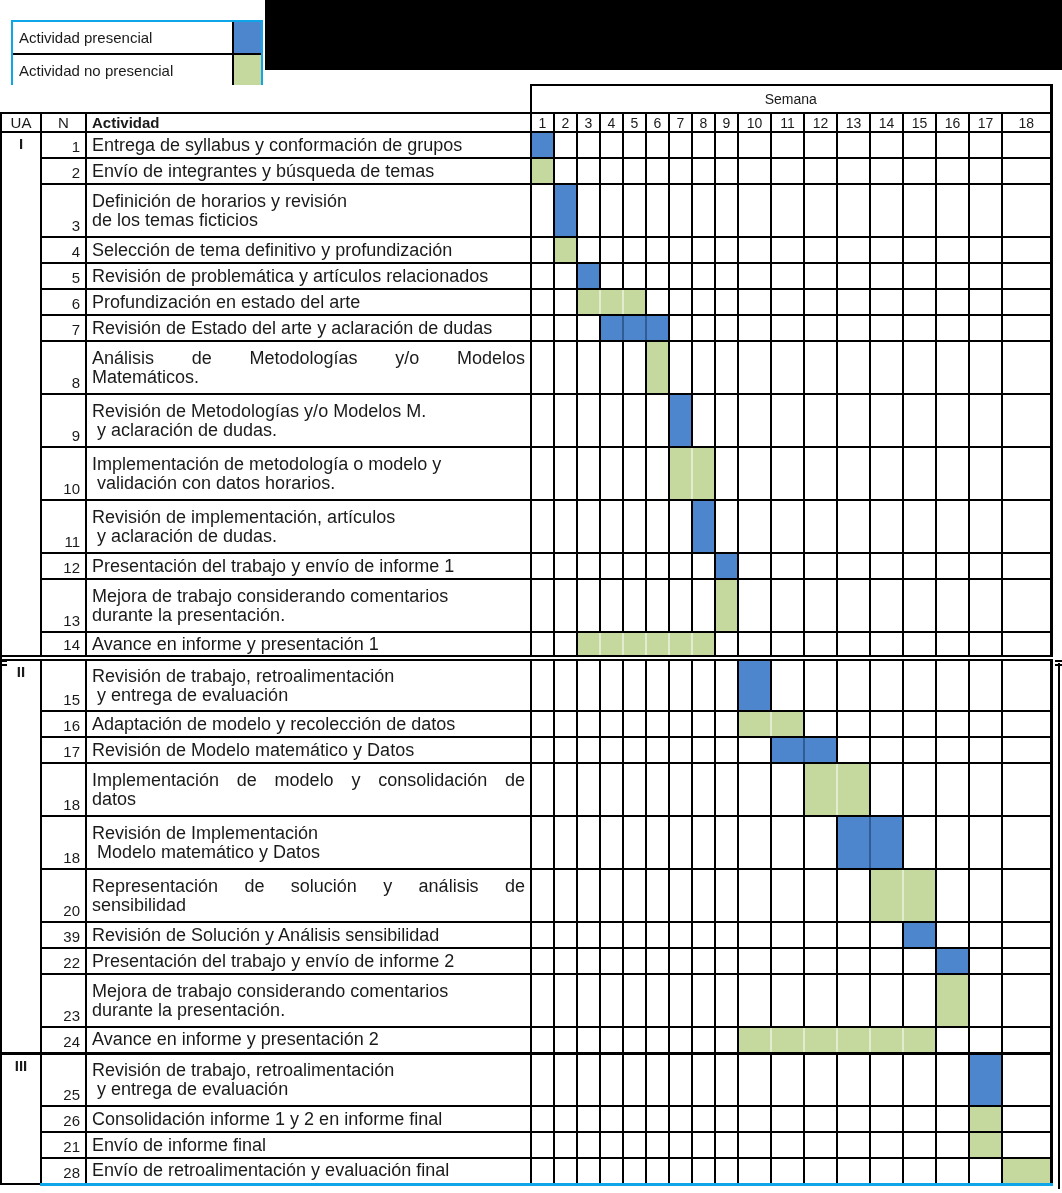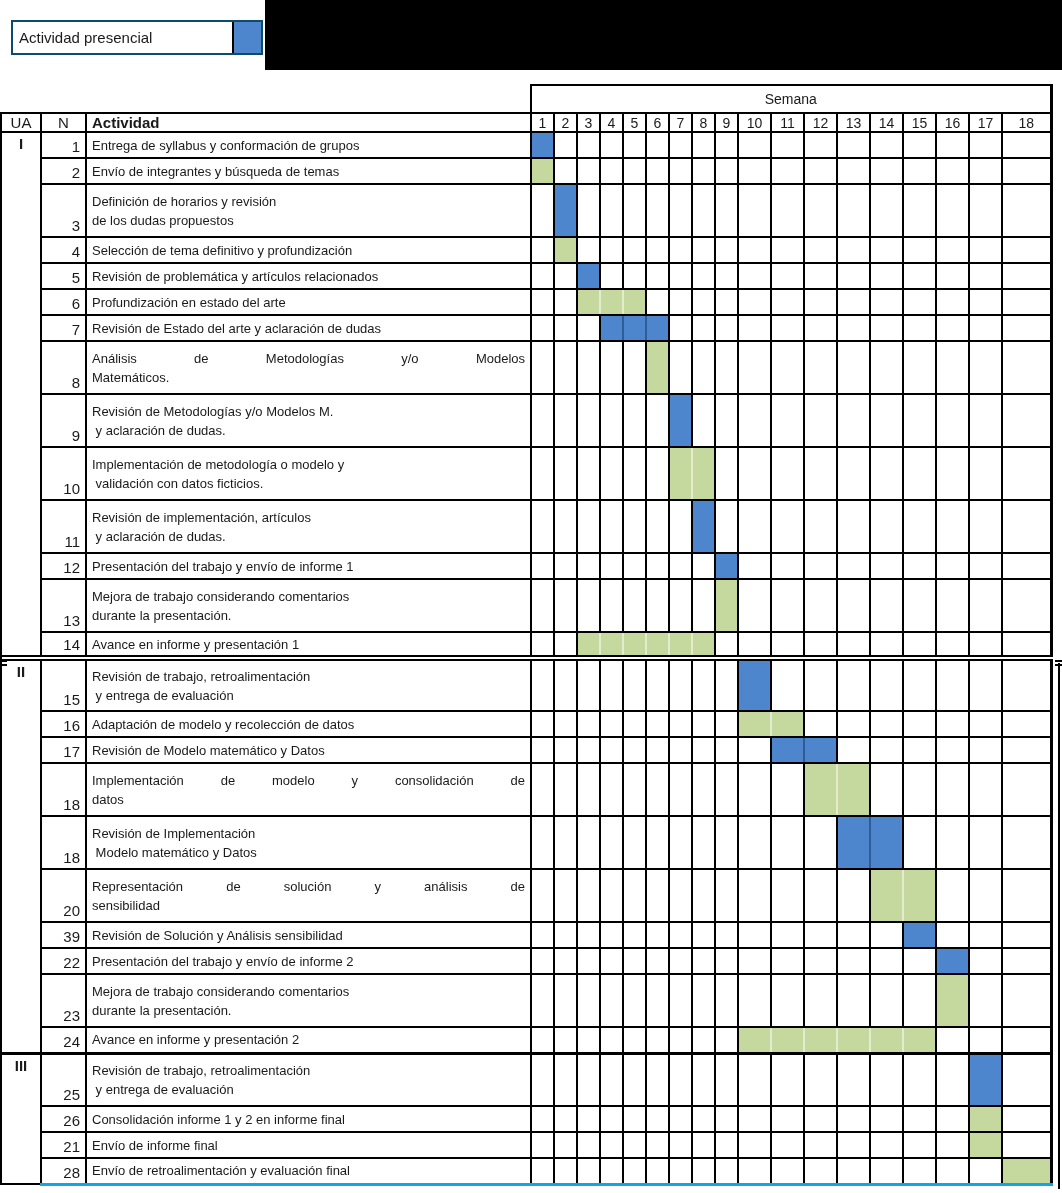--- a/index.html
+++ b/index.html
@@ -2,40 +2,40 @@
 <html style="--pres: #4D86CC; --nopres: #C5D89D;"><head>
 <meta charset="utf-8">
 <style>
   html,body{margin:0;padding:0}
   body{
     width:1062px;height:1193px;background:#fff;position:relative;
     font-family:"Liberation Sans","DejaVu Sans",sans-serif;color:#1a1a1a;
     overflow:hidden;
   }
   
-  .legend{position:absolute;left:11px;top:20px;width:248px;border:2px solid #0c4a6e;background:#fff}
+  .legend{position:absolute;left:11px;top:20px;width:248px;border:2px solid #0ea5e9;background:#fff}
   .legend-row{display:flex;height:31px}
   .legend-row + .legend-row{border-top:2px solid #000}
   .legend-label{flex:1;display:flex;align-items:center;padding-left:6px;font-size:15px;white-space:nowrap}
   .legend-swatch{width:27px;border-left:2px solid #000}
   .ls-pres{background:var(--pres)}
   .ls-nopres{background:var(--nopres)}
   
   .redacted{position:absolute;left:265px;top:0;width:797px;height:70px;background:#000}
   
   .twrap{position:absolute;left:0;top:84px}
   table{border-collapse:collapse;table-layout:fixed;width:1050px}
   td,th{border:2px solid #000;padding:0;font-weight:normal;overflow:hidden}
   td.spacer{border:none;background:#fff}
   td.semana{text-align:center;font-size:14px}
   th.colh{text-align:center;font-size:15px}
   th.colh-act{text-align:left;font-weight:bold;padding-left:5px}
   th.wh{font-size:14px;text-align:center}
   td.ncell{text-align:right;padding-right:5px;font-size:15px;vertical-align:bottom;padding-bottom:2px}
-  td.act{font-size:13px;vertical-align:middle;padding:0 5px}
+  td.act{font-size:18px;vertical-align:middle;padding:0 5px}
   .line{line-height:19px;white-space:pre}
   .line.jl{text-align:justify;text-align-last:justify;white-space:normal}
   td.uacell{vertical-align:top;text-align:center;font-weight:bold;font-size:15px;padding-top:2px}
   tr.single{height:26px}
   tr.tall{height:53px}
   tr.sec2 > td{border-top:6px double #000}
   tr.sec3 > td{border-top:3px solid #000}
   tbody tr:last-child > td{border-bottom:3px solid #0ea5e9}
   td.wc:last-child, td.semana:last-child, th.wh:last-child{border-right:3px solid #000}
   td.fill-presencial{background:var(--pres)}
@@ -48,20 +48,24 @@
   .stub-left{left:0;top:660px;width:7px}
   .stub-right{left:1055px;top:660px;width:7px}
 </style>
 </head>
 <body>
 
 <div class="legend">
   <div class="legend-row">
     <span class="legend-label">Actividad presencial</span>
     <span class="legend-swatch ls-pres"></span>
+  </div>
+  <div class="legend-row">
+    <span class="legend-label">Actividad no presencial</span>
+    <span class="legend-swatch ls-nopres"></span>
   </div>
 </div>
 
 <div class="redacted"></div>
 
 <div class="twrap">
   <table id="gantt">
       <colgroup>
         <col style="width: 40px;">
         <col style="width: 45px;">
@@ -161,21 +165,21 @@
           <td class="wc"></td>
           <td class="wc"></td>
           <td class="wc"></td>
           <td class="wc"></td>
           <td class="wc"></td>
         </tr>
         <tr class="tall">
           <td class="ncell">3</td>
           <td class="act">
             <div class="line">Definición de horarios y revisión</div>
-            <div class="line">de los dudas propuestos</div>
+            <div class="line">de los temas ficticios</div>
           </td>
           <td class="wc"></td>
           <td class="wc fill-presencial"></td>
           <td class="wc"></td>
           <td class="wc"></td>
           <td class="wc"></td>
           <td class="wc"></td>
           <td class="wc"></td>
           <td class="wc"></td>
           <td class="wc"></td>
@@ -332,21 +336,21 @@
           <td class="wc"></td>
           <td class="wc"></td>
           <td class="wc"></td>
           <td class="wc"></td>
           <td class="wc"></td>
         </tr>
         <tr class="tall">
           <td class="ncell">10</td>
           <td class="act">
             <div class="line">Implementación de metodología o modelo y</div>
-            <div class="line"> validación con datos ficticios.</div>
+            <div class="line"> validación con datos horarios.</div>
           </td>
           <td class="wc"></td>
           <td class="wc"></td>
           <td class="wc"></td>
           <td class="wc"></td>
           <td class="wc"></td>
           <td class="wc"></td>
           <td class="wc fill-no_presencial" style="border-right-color: rgb(227, 236, 206);"></td>
           <td class="wc fill-no_presencial" style="border-left-color: rgb(227, 236, 206);"></td>
           <td class="wc"></td>

